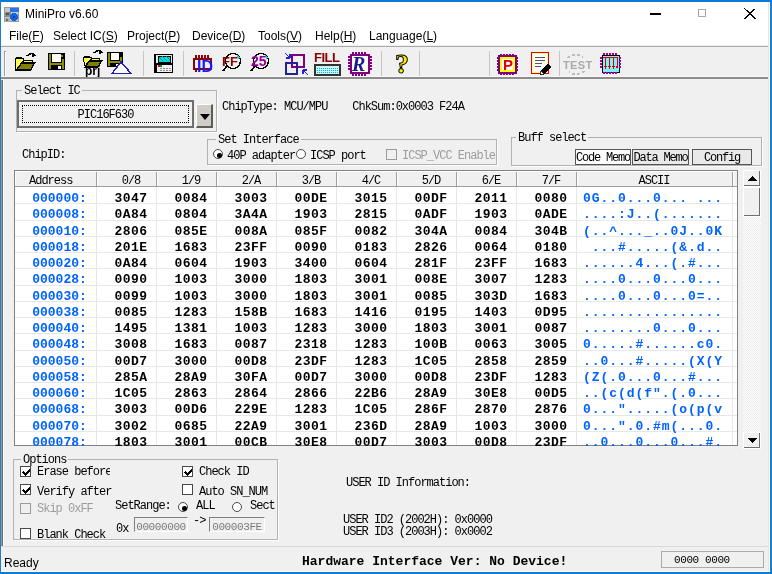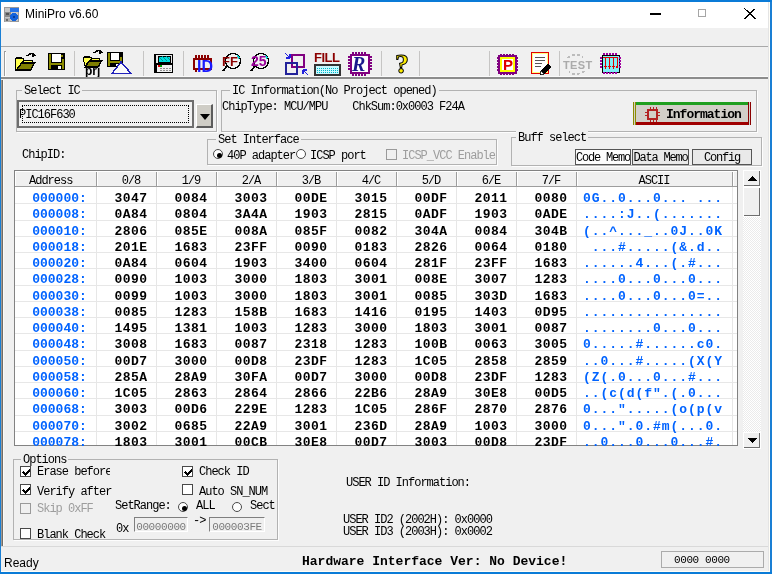--- a/index.html
+++ b/index.html
@@ -19,21 +19,21 @@
 .tsep { position:absolute; top:4px; height:25px; width:1px; background:#c6c5c4; }
 
 #client { left:0px; top:80px; width:772px; height:466px; background:#f0f0f0; position:absolute; }
 .grp { position:absolute; border:1px solid #b2b2b2; box-shadow:1px 1px 0 #fdfdfd; }
 .glabel { position:absolute; top:-7px; background:#f0f0f0; padding:0 2px; font-family:"Liberation Mono",monospace;
   font-size:12px; letter-spacing:-1px; white-space:pre; }
 
 #combo { left:17px; top:100px; width:177px; height:28px; position:absolute; border:2px solid #6e6e6e;
   background:#f1f1f1; }
 #combo .dots { position:absolute; left:3px; top:3px; right:3px; bottom:3px; border:1px dotted #000; }
-#combo .txt { position:absolute; left:0; right:0; top:6px; }
+#combo .txt { position:absolute; left:0; right:0; top:6px; text-align:center; }
 #cbtn { left:196px; top:104px; width:17px; height:24px; position:absolute; background:#cfcdc6;
   border-top:1px solid #fff; border-left:1px solid #fff; border-right:2px solid #5c5c5c; border-bottom:2px solid #5c5c5c; }
 #cbtn .tri { position:absolute; left:3px; top:9px; width:0; height:0; border:5px solid transparent; border-top:6px solid #000; }
 
 #infobtn { left:633px; top:102px; width:118px; height:23px; position:absolute; background:#d2cfc8;
   border-top:3px solid #1f9f1f; border-left:3px solid #8b8b00; border-right:3px solid #a00000; border-bottom:3px solid #a00000; }
 #infobtn .txt { position:absolute; left:30px; top:2px; font-family:"Liberation Mono",monospace; font-weight:bold;
   font-size:13px; letter-spacing:-1px; color:#000; }
 
 .tab { position:absolute; top:149px; height:16px; border:1px solid #555; font-family:"Liberation Mono",monospace;
@@ -88,20 +88,29 @@
   <div class="txt">MiniPro v6.60</div>
   <svg style="left:646px;top:0" width="110" height="28" shape-rendering="crispEdges">
     <rect x="4" y="11" width="11" height="1.5" fill="#000"></rect>
     <rect x="52.5" y="7.5" width="7" height="7" fill="none" stroke="#a6a6a6" stroke-width="1"></rect>
   </svg>
   <svg style="left:744px;top:6px" width="13" height="12" shape-rendering="auto">
     <path d="M0.5,0.5 L11.5,11 M11.5,0.5 L0.5,11" stroke="#000" stroke-width="1.3" fill="none"></path>
   </svg>
 </div>
 
+<div id="menu">
+  <span style="left:9px">File(<u>F</u>)</span>
+  <span style="left:53px">Select IC(<u>S</u>)</span>
+  <span style="left:127px">Project(<u>P</u>)</span>
+  <span style="left:192px">Device(<u>D</u>)</span>
+  <span style="left:258px">Tools(<u>V</u>)</span>
+  <span style="left:315px">Help(<u>H</u>)</span>
+  <span style="left:369px">Language(<u>L</u>)</span>
+</div>
 
 <div id="toolbar">
 <div class="abs" style="left:4px;top:4px;width:2px;height:25px;border-left:1px solid #9d9d9d;border-top:1px solid #9d9d9d;background:#fff"></div>
 <svg style="left:13px;top:5px" width="26" height="23">
 <path d="M3,5 h6 l1,2 h-7 z" fill="#000"></path>
 <path d="M2,6 h8 v3 l-7,9 z" fill="#ffff4d" stroke="#000" stroke-width="1"></path>
 <path d="M10,8 h9 v3 h-9 z" fill="#ffff4d" stroke="#000" stroke-width="1"></path>
 <path d="M8.5,11 h13 l-4,7 h-14 z" fill="#7f7f00" stroke="#000" stroke-width="1.4"></path>
 <path d="M14,4 q4,-4 8,-1" fill="none" stroke="#000" stroke-width="1.4"></path>
 <path d="M20,1 l3,3 l-4,1 z" fill="#000"></path>
@@ -249,35 +258,21 @@
       <div class="glabel" style="left:5px">Select IC</div>
     </div>
 <div id="combo">
       <div class="dots"></div>
       <div class="txt ms">PIC16F630</div>
     </div>
 <div id="cbtn">
       <div class="tri"></div>
     </div>
 
-<div class="grp" style="left:221px;top:90px;width:536px;height:42px">
-      <div class="glabel" style="left:8px">IC Information(No Project opened)</div>
-    </div>
 <div class="ms abs" style="left:222px;top:100px">ChipType: MCU/MPU    ChkSum:0x0003 F24A</div>
-<div id="infobtn">
-  <div class="abs" style="left:-3px;top:-3px;width:3px;height:23px;background:repeating-linear-gradient(90deg,#8b8b00 0 1px,#d2cfc8 1px 2px)"></div>
-  <div class="abs" style="right:-3px;top:-3px;width:3px;height:23px;background:repeating-linear-gradient(90deg,#8b0000 0 1px,#d2cfc8 1px 2px)"></div>
-  <svg style="left:8px;top:1px" width="18" height="17">
-    <rect x="4" y="4" width="9" height="9" fill="none" stroke="#b22222" stroke-width="2"></rect>
-    <g stroke="#b22222" stroke-width="1">
-      <path d="M6,0.5 h0 M6,1 v3 M9,1 v3 M12,1 v3 M6,13 v3 M9,13 v3 M12,13 v3 M1,6 h3 M1,9 h3 M13,6 h3 M13,9 h3" fill="none"></path>
-    </g>
-  </svg>
-  <div class="txt">Information</div>
-</div>
 
 <div class="ms abs" style="left:22px;top:148px">ChipID:</div>
 
 <div class="grp" style="left:207px;top:139px;width:290px;height:26px">
       <div class="glabel" style="left:8px">Set Interface</div>
     </div>
 <div class="rad" style="left:213px;top:149px">
       <div class="dot"></div>
     </div>
 <div class="ms abs" style="left:227px;top:149px">40P adapter</div>

